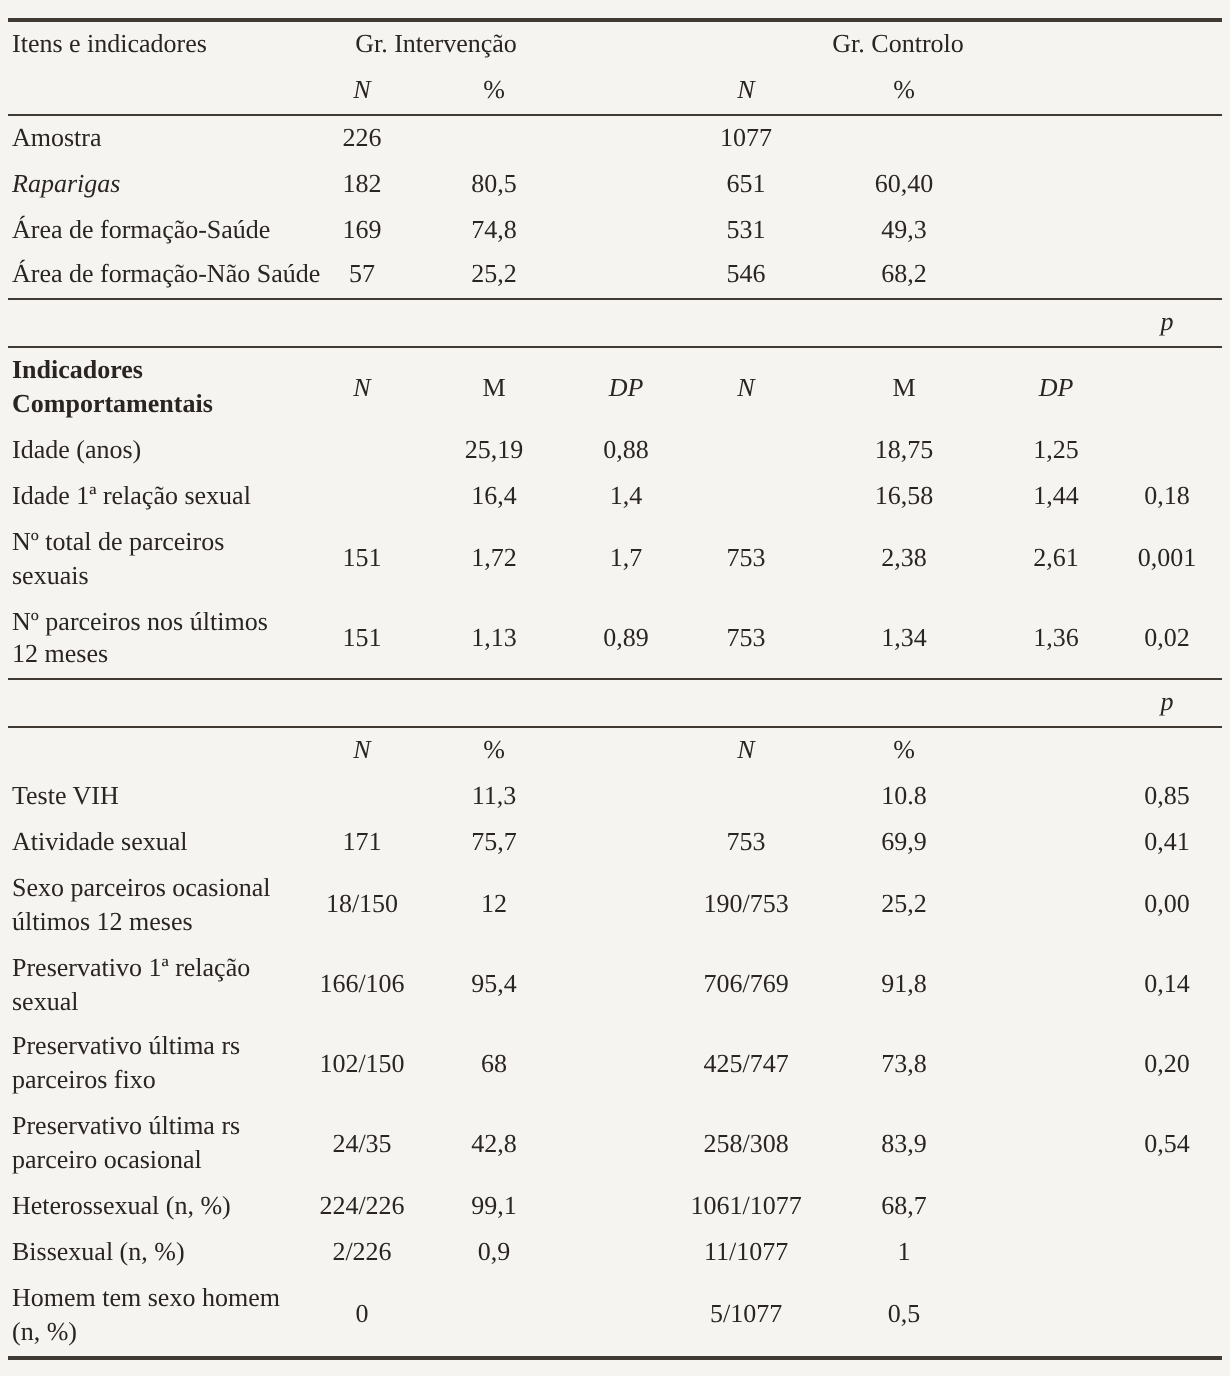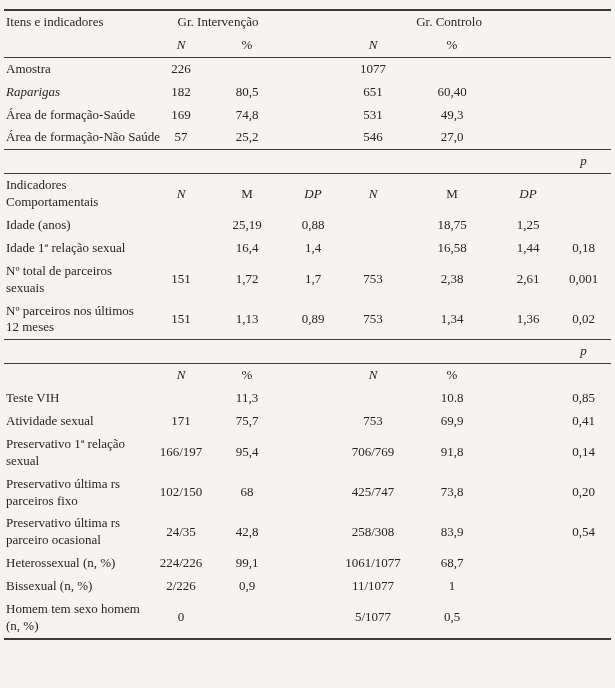--- a/index.html
+++ b/index.html
@@ -23,21 +23,21 @@
     font-size:13px;
     line-height:1.3;
     padding:3px 2px;
     text-align:center;
     vertical-align:middle;
     overflow:visible;
   }
   td.lbl { text-align:left; padding-left:2px; }
   .nw { white-space:nowrap; }
   .it { font-style:italic; }
-  .bold { font-weight:400; }
+  .bold { font-weight:700; }
   tr.rule > td { border-bottom:1px solid #3f3a33; }
 </style>
 </head>
 <body>
 
 <div class="page">
 <table class="stats">
 <colgroup>
   <col style="width:148px">
         <col style="width:58px">
@@ -98,21 +98,21 @@
     <td>49,3</td>
     <td></td>
     <td></td>
   </tr>
   <tr class="rule">
     <td class="lbl nw">Área de formação-Não Saúde</td>
     <td>57</td>
     <td>25,2</td>
     <td></td>
     <td>546</td>
-    <td>27,0</td>
+    <td>68,2</td>
     <td></td>
     <td></td>
   </tr>
 
   <tr class="rule">
     <td colspan="7"></td>
     <td class="it">p</td>
   </tr>
 
   <tr>
@@ -207,24 +207,37 @@
     <td>171</td>
     <td>75,7</td>
     <td></td>
     <td>753</td>
     <td>69,9</td>
     <td></td>
     <td>0,41</td>
   </tr>
   <tr>
     <td class="lbl">
+      <div class="nw">Sexo parceiros ocasional</div>
+      <div class="nw">últimos 12 meses</div>
+    </td>
+    <td>18/150</td>
+    <td>12</td>
+    <td></td>
+    <td>190/753</td>
+    <td>25,2</td>
+    <td></td>
+    <td>0,00</td>
+  </tr>
+  <tr>
+    <td class="lbl">
       <div class="nw">Preservativo 1ª relação</div>
       <div class="nw">sexual</div>
     </td>
-    <td>166/197</td>
+    <td>166/106</td>
     <td>95,4</td>
     <td></td>
     <td>706/769</td>
     <td>91,8</td>
     <td></td>
     <td>0,14</td>
   </tr>
   <tr>
     <td class="lbl">
       <div class="nw">Preservativo última rs</div>

